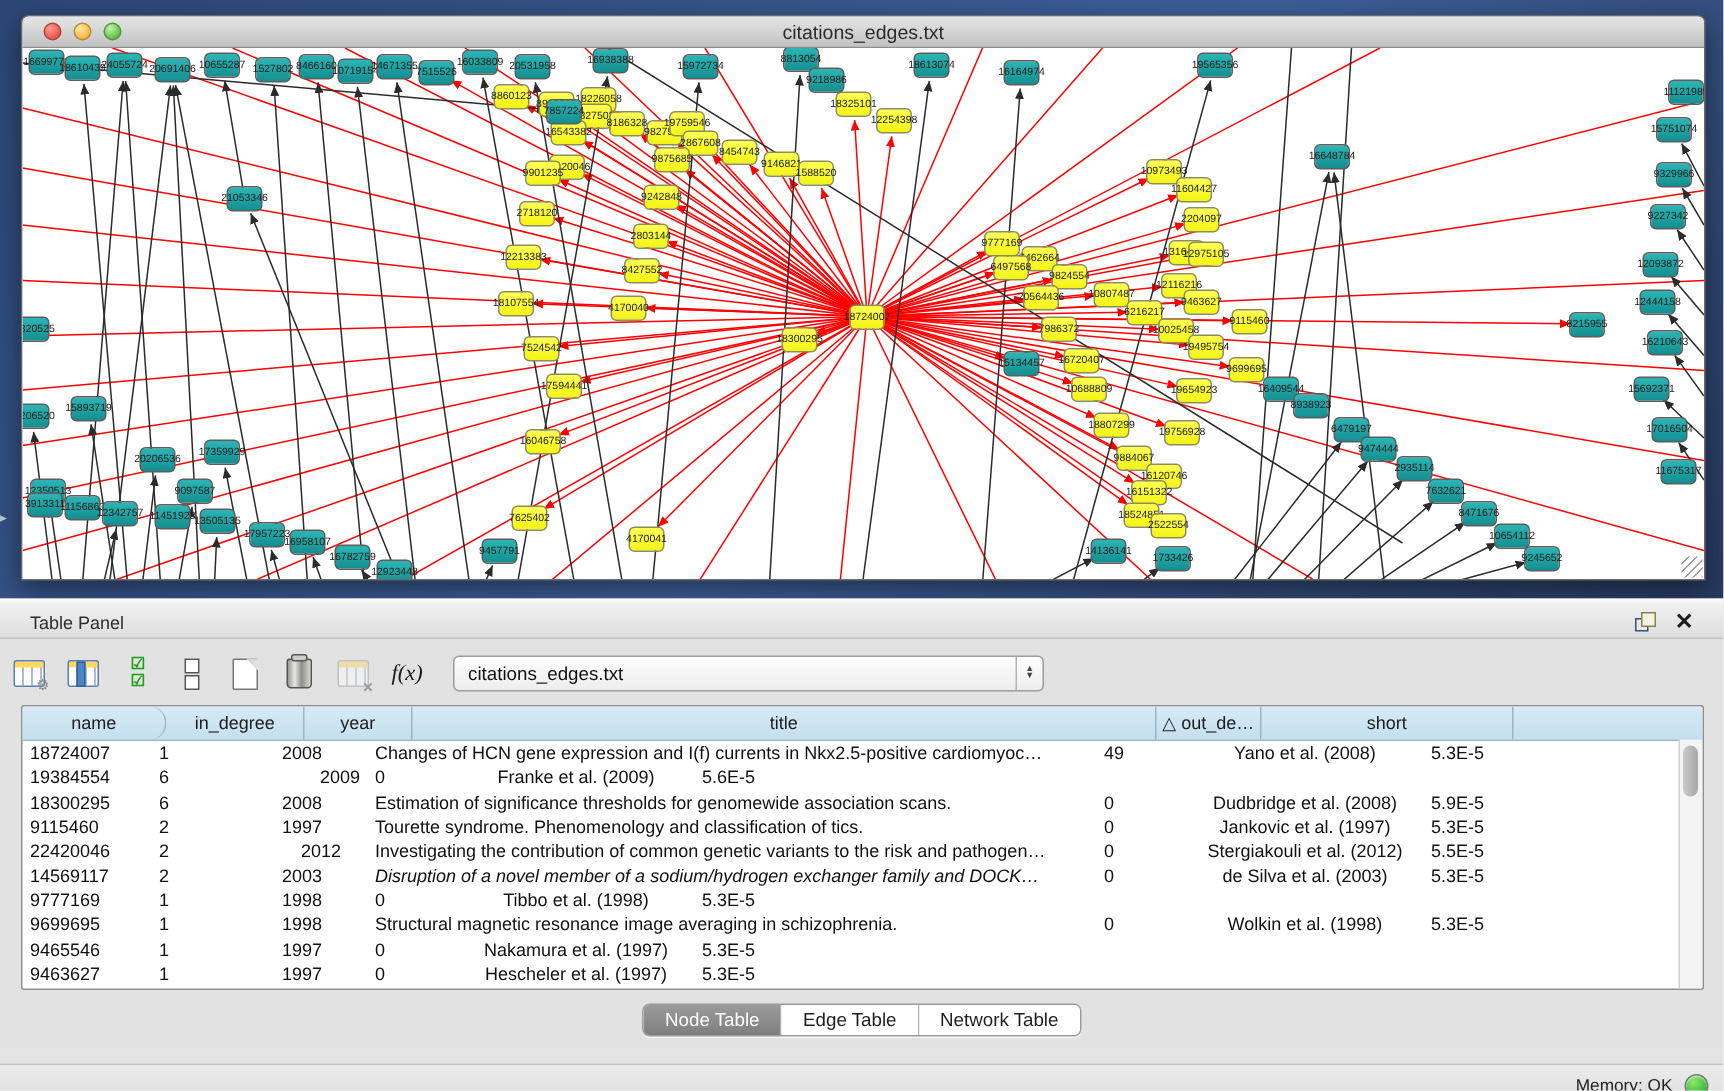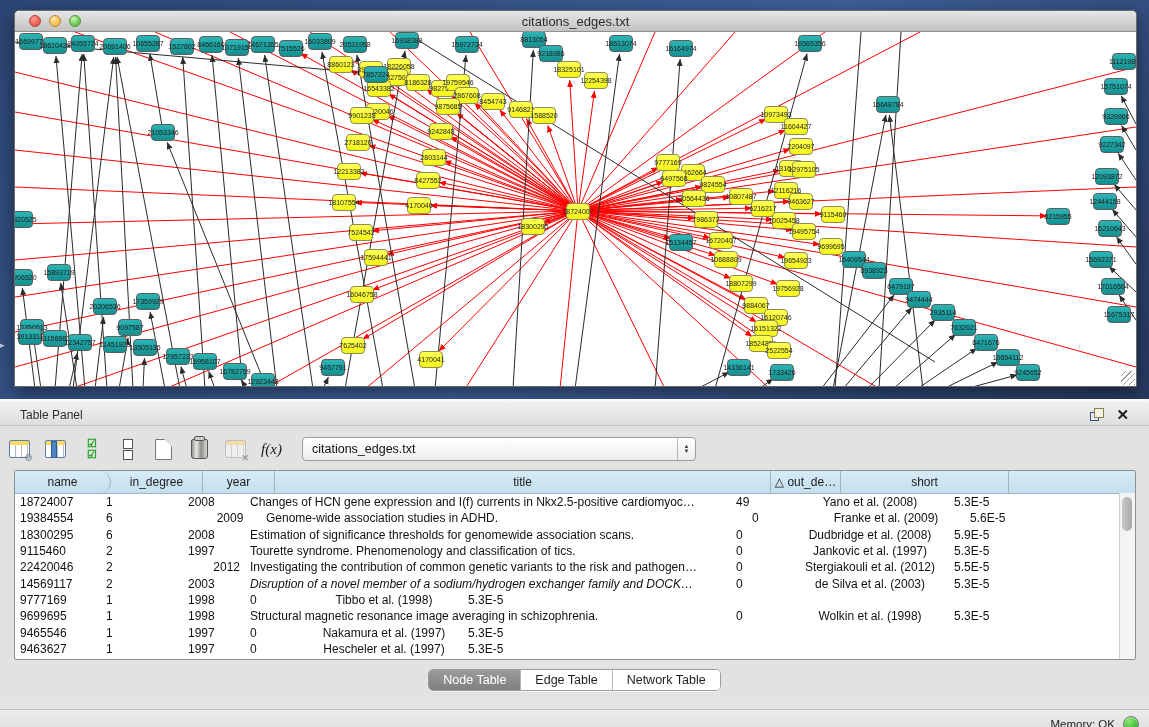--- a/index.html
+++ b/index.html
@@ -714,22 +714,21 @@
             <div class="td" style="width: 82px; text-align: left;">1</div>
             <div class="td" style="width: 62px; text-align: left;">2008</div>
             <div class="td" style="width: 486px; text-align: left;">Changes of HCN gene expression and I(f) currents in Nkx2.5-positive cardiomyoc…</div>
             <div class="td" style="width: 60px; text-align: left;">49</div>
             <div class="td" style="width: 158px; text-align: center;">Yano et al. (2008)</div>
             <div class="td" style="width: auto; flex: 1 1 0%; text-align: left;">5.3E-5</div>
           </div>
           <div class="trow">
             <div class="td" style="width: 86px; text-align: left;">19384554</div>
             <div class="td" style="width: 82px; text-align: left;">6</div>
-            <div class="td" style="width: 62px; text-align: center; margin-left: 16px;">2009</div>
-            <div class="td" style="width: 486px; text-align: left;">Genome-wide association studies in ADHD.</div>
+            <div class="td" style="width: 62px; text-align: right;">2009</div>
             <div class="td" style="width: 60px; text-align: left;">0</div>
             <div class="td" style="width: 158px; text-align: center;">Franke et al. (2009)</div>
             <div class="td" style="width: auto; flex: 1 1 0%; text-align: left;">5.6E-5</div>
           </div>
           <div class="trow">
             <div class="td" style="width: 86px; text-align: left;">18300295</div>
             <div class="td" style="width: 82px; text-align: left;">6</div>
             <div class="td" style="width: 62px; text-align: left;">2008</div>
             <div class="td" style="width: 486px; text-align: left;">Estimation of significance thresholds for genomewide association scans.</div>
             <div class="td" style="width: 60px; text-align: left;">0</div>
@@ -741,21 +740,21 @@
             <div class="td" style="width: 82px; text-align: left;">2</div>
             <div class="td" style="width: 62px; text-align: left;">1997</div>
             <div class="td" style="width: 486px; text-align: left;">Tourette syndrome. Phenomenology and classification of tics.</div>
             <div class="td" style="width: 60px; text-align: left;">0</div>
             <div class="td" style="width: 158px; text-align: center;">Jankovic et al. (1997)</div>
             <div class="td" style="width: auto; flex: 1 1 0%; text-align: left;">5.3E-5</div>
           </div>
           <div class="trow">
             <div class="td" style="width: 86px; text-align: left;">22420046</div>
             <div class="td" style="width: 82px; text-align: left;">2</div>
-            <div class="td" style="width: 62px; text-align: right;">2012</div>
+            <div class="td" style="width: 62px; text-align: center;">2012</div>
             <div class="td" style="width: 486px; text-align: left;">Investigating the contribution of common genetic variants to the risk and pathogen…</div>
             <div class="td" style="width: 60px; text-align: left;">0</div>
             <div class="td" style="width: 158px; text-align: center;">Stergiakouli et al. (2012)</div>
             <div class="td" style="width: auto; flex: 1 1 0%; text-align: left;">5.5E-5</div>
           </div>
           <div class="trow">
             <div class="td" style="width: 86px; text-align: left;">14569117</div>
             <div class="td" style="width: 82px; text-align: left;">2</div>
             <div class="td" style="width: 62px; text-align: left;">2003</div>
             <div class="td" style="width: 486px; text-align: left; font-style: italic;">Disruption of a novel member of a sodium/hydrogen exchanger family and DOCK…</div>

